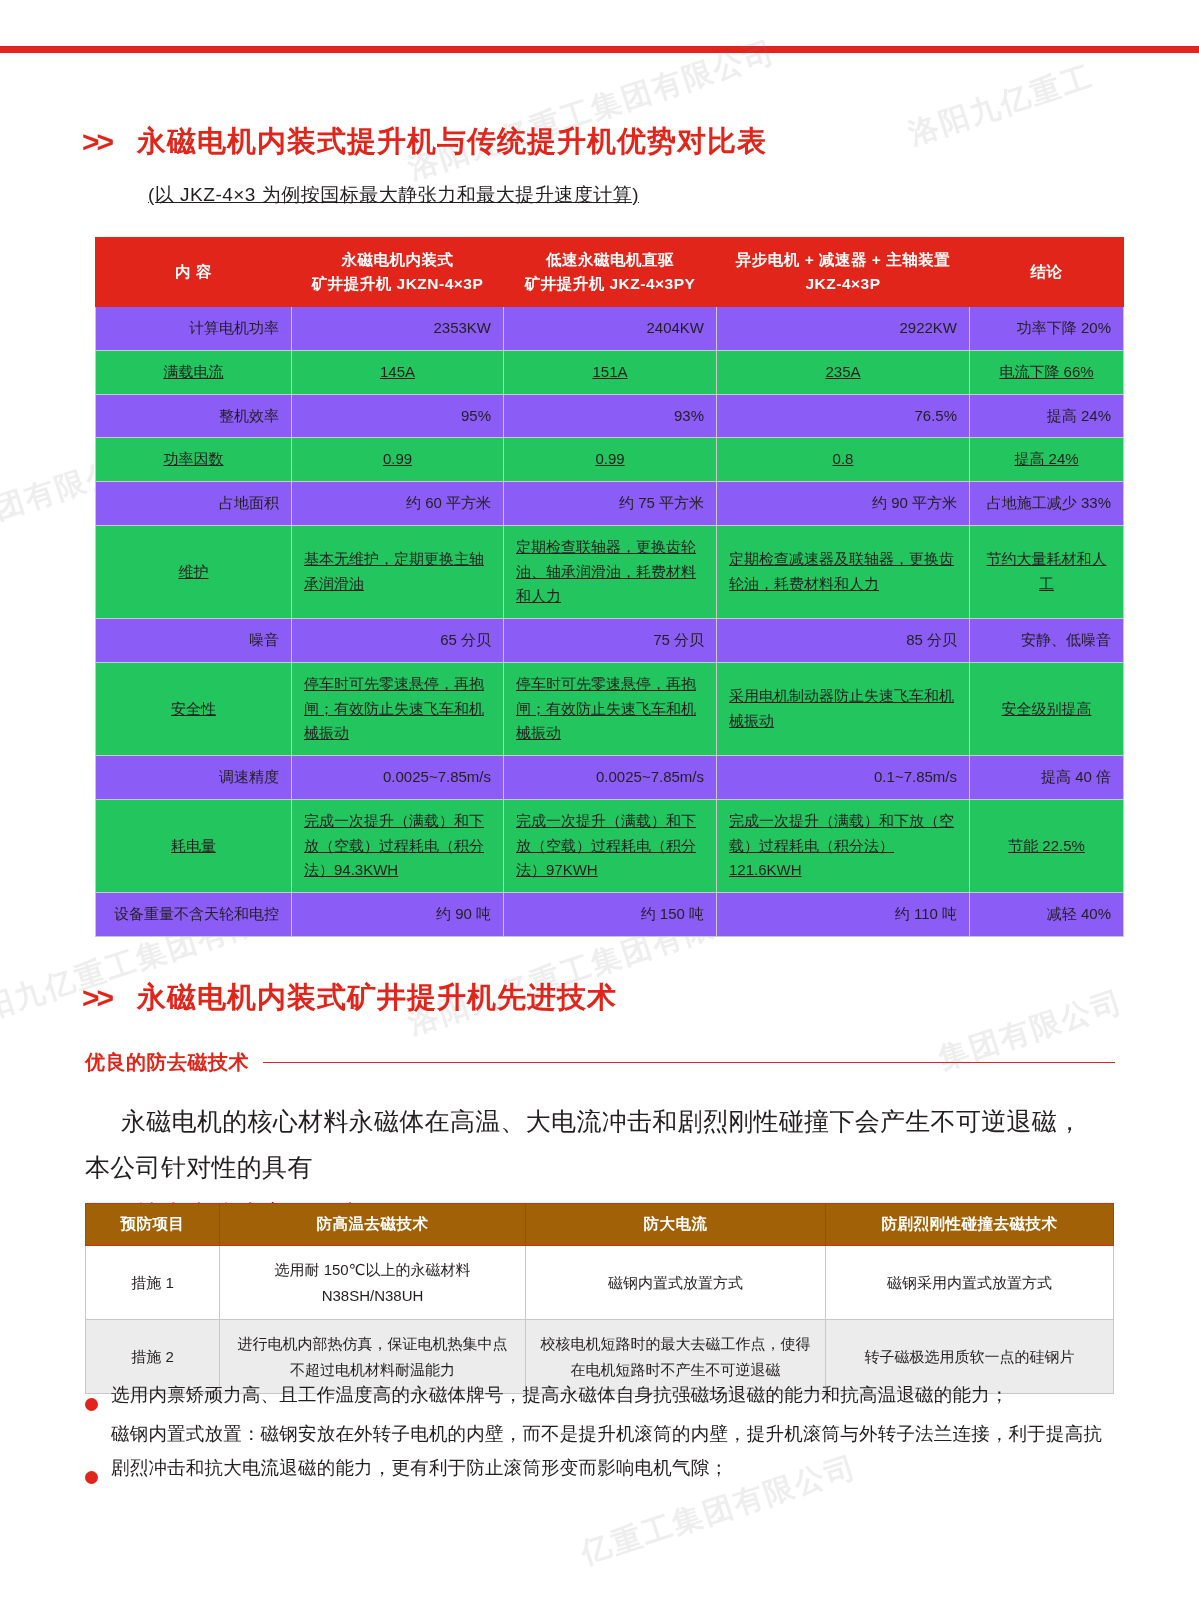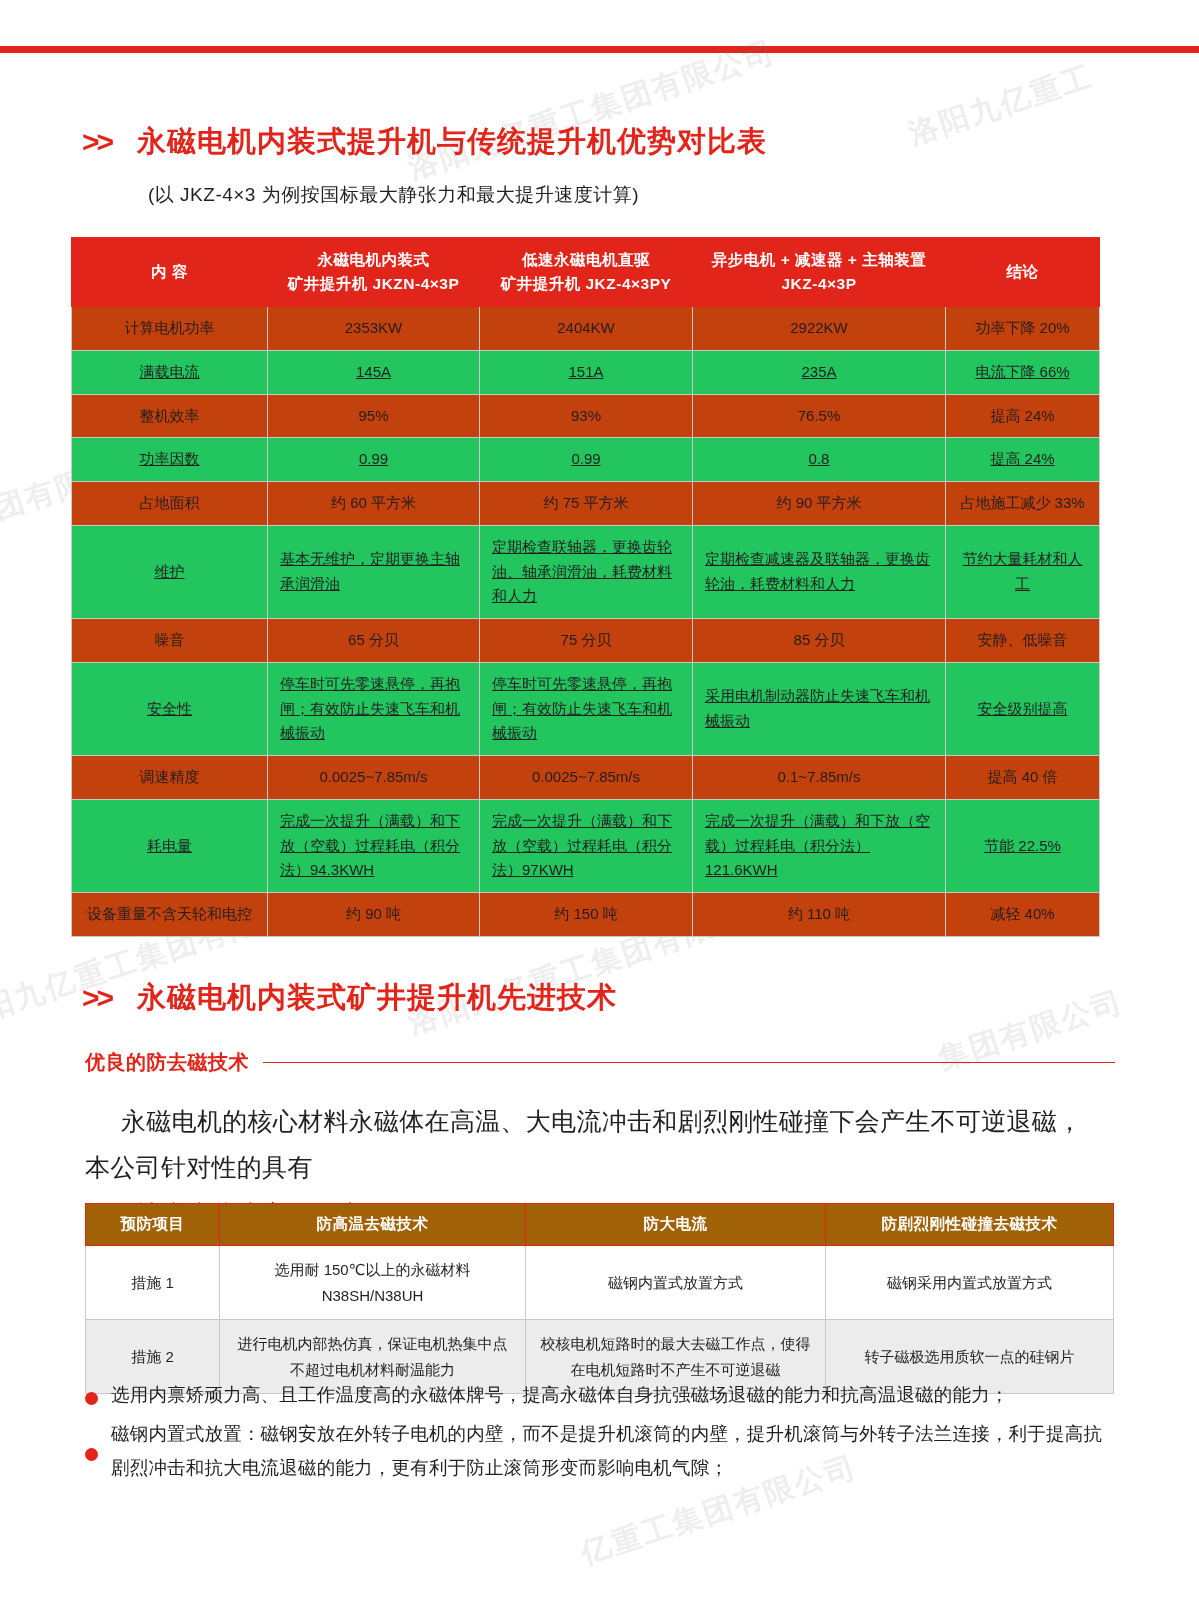--- a/index.html
+++ b/index.html
@@ -62,21 +62,21 @@
     color: #231f20;
     letter-spacing: 0.5px;
   }
   
   table {
     border-collapse: collapse;
     table-layout: fixed;
   }
   .cmp-table {
     position: absolute;
-    left: 71px;
+    left: 95px;
     top: 237px;
     width: 1028px;
   }
   .cmp-table th {
     background: #e1251b;
     color: #ffffff;
     font-size: 15.5px;
     font-weight: bold;
     padding: 10px 4px;
     border: 1px solid #e1251b;
@@ -95,21 +95,22 @@
     text-align: center;
   }
   .cmp-table td.lft {
     text-align: left;
   }
   .cmp-table tr.alt td {
     background: #22c55e;
     text-decoration: underline;
   }
   .cmp-table tr.white td {
-    background: #c2410c;
+    background: #8b5cf6;
+    text-align: right;
   }
   
   .sub-head {
     position: absolute;
     display: flex;
     align-items: center;
     width: 1030px;
   }
   .sub-head .txt {
     color: #e1251b;
@@ -165,21 +166,21 @@
   }
   
   .bullets {
     position: absolute;
     left: 85px;
     top: 1378px;
     width: 1030px;
   }
   .bullet {
     display: flex;
-    align-items: center;
+    align-items: flex-end;
     margin-bottom: 6px;
   }
   .dot {
     width: 13px;
     height: 13px;
     border-radius: 50%;
     background: #e1251b;
     margin-top: 8px;
     margin-right: 13px;
     flex: 0 0 auto;
@@ -202,21 +203,21 @@
 <div class="wm" style="left:390px; top:570px;">洛阳九亿重工集团有限公司</div>
 <div class="wm" style="left:-55px; top:940px;">洛阳九亿重工集团有限公司</div>
 <div class="wm" style="left:400px; top:945px;">洛阳九亿重工集团有限公司</div>
 <div class="wm" style="left:935px; top:1010px;">集团有限公司</div>
 <div class="wm" style="left:575px; top:1490px;">亿重工集团有限公司</div>
 
 <div class="section-head" style="left:82px; top:122px;">
   <span class="chev">&gt;&gt;</span>
   <span class="section-title">永磁电机内装式提升机与传统提升机优势对比表</span>
 </div>
-<div class="subtitle" style="left:148px; top:182px;">(以 JKZ-4×3 为例按国标最大静张力和最大提升速度计算)</div>
+<div class="subtitle" style="left:148px; top:182px;text-decoration:underline;">(以 JKZ-4×3 为例按国标最大静张力和最大提升速度计算)</div>
 
 <table class="cmp-table">
   <colgroup>
     <col style="width:196px">
     <col style="width:212px">
     <col style="width:213px">
     <col style="width:253px">
     <col style="width:154px">
   </colgroup>
   <thead>

